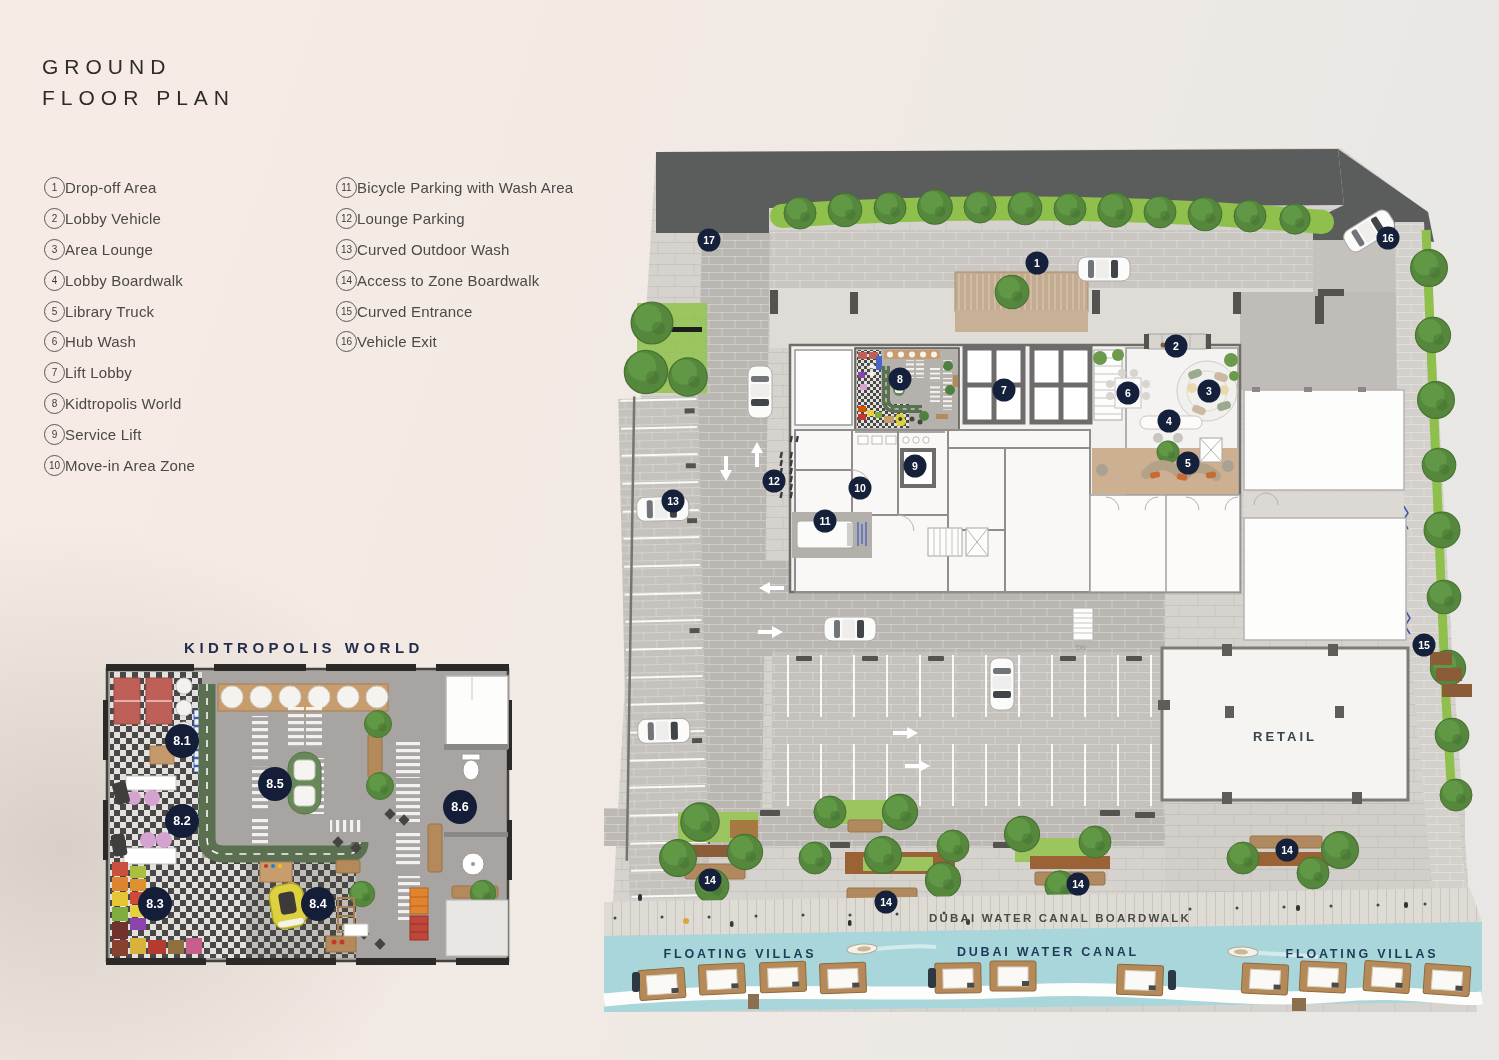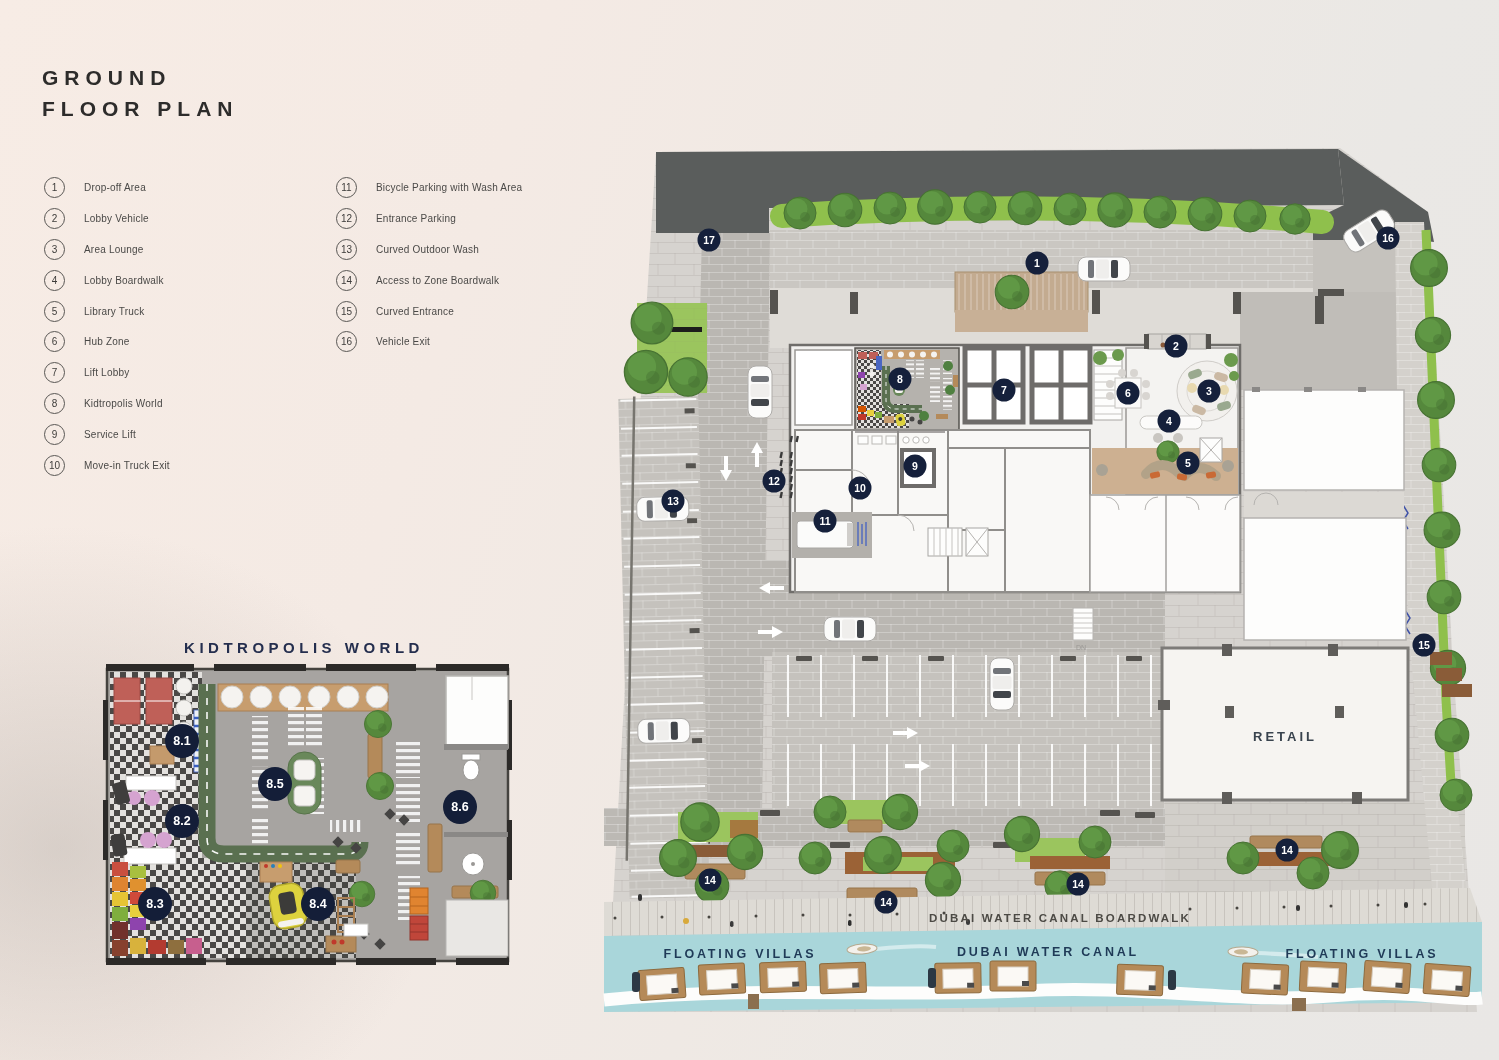--- a/index.html
+++ b/index.html
@@ -4,25 +4,25 @@
 <style>
   html,body{margin:0;padding:0}
   body{
     width:1499px;height:1060px;overflow:hidden;position:relative;
     font-family:"Liberation Sans", sans-serif;
     background:
       radial-gradient(620px 520px at 4% 80%, rgba(168,162,156,.38), rgba(168,162,156,0) 62%),
       linear-gradient(108deg,#f7ece5 0%,#f4eae4 30%,#efe9e4 55%,#eae8e5 78%,#e9e7e5 100%);
   }
   .abs{position:absolute}
-  #title{left:42px;top:62px;font-size:21px;letter-spacing:6px;line-height:31px;color:#2d2c2b;font-weight:700}
+  #title{left:42px;top:51px;font-size:21px;letter-spacing:6px;line-height:31px;color:#2d2c2b;font-weight:400}
   .lg-col{position:absolute;top:172px}
   .lg-row{display:flex;align-items:center;height:30.9px}
   .lg-c{width:21px;height:21px;border:1.2px solid #595754;border-radius:50%;display:flex;align-items:center;justify-content:center;font-size:10px;color:#3d3c3a;flex:0 0 21px;box-sizing:border-box}
-  .lg-t{margin-left:19px;font-size:10px;color:#4a4947;letter-spacing:.2px}
+  .lg-t{font-size:15px;color:#4a4947;letter-spacing:.2px}
   svg{position:absolute;left:0;top:0}
   svg text{font-family:"Liberation Sans", sans-serif}
   .pb circle{fill:#15203b}
   .pb text{fill:#fff;font-size:10.5px;font-weight:700;text-anchor:middle}
   .ib circle{fill:#141e38}
   .ib text{fill:#fff;font-size:12.5px;font-weight:700;text-anchor:middle}
   .navlbl{fill:#1f3a57;font-weight:700;text-anchor:middle}
   .wall{stroke:#908e8b;fill:none}
 </style>
 </head>
@@ -61,21 +61,21 @@
   <div class="lg-row">
       <span class="lg-c">
         <span>5</span>
       </span>
       <span class="lg-t">Library Truck</span>
     </div>
   <div class="lg-row">
       <span class="lg-c">
         <span>6</span>
       </span>
-      <span class="lg-t">Hub Zone</span>
+      <span class="lg-t">Hub Wash</span>
     </div>
   <div class="lg-row">
       <span class="lg-c">
         <span>7</span>
       </span>
       <span class="lg-t">Lift Lobby</span>
     </div>
   <div class="lg-row">
       <span class="lg-c">
         <span>8</span>
@@ -85,35 +85,35 @@
   <div class="lg-row">
       <span class="lg-c">
         <span>9</span>
       </span>
       <span class="lg-t">Service Lift</span>
     </div>
   <div class="lg-row">
       <span class="lg-c">
         <span>10</span>
       </span>
-      <span class="lg-t">Move-in Truck Exit</span>
+      <span class="lg-t">Move-in Area Zone</span>
     </div>
 </div>
 <div class="lg-col" style="left:336px">
   <div class="lg-row">
       <span class="lg-c">
         <span>11</span>
       </span>
       <span class="lg-t">Bicycle Parking with Wash Area</span>
     </div>
   <div class="lg-row">
       <span class="lg-c">
         <span>12</span>
       </span>
-      <span class="lg-t">Entrance Parking</span>
+      <span class="lg-t">Lounge Parking</span>
     </div>
   <div class="lg-row">
       <span class="lg-c">
         <span>13</span>
       </span>
       <span class="lg-t">Curved Outdoor Wash</span>
     </div>
   <div class="lg-row">
       <span class="lg-c">
         <span>14</span>

